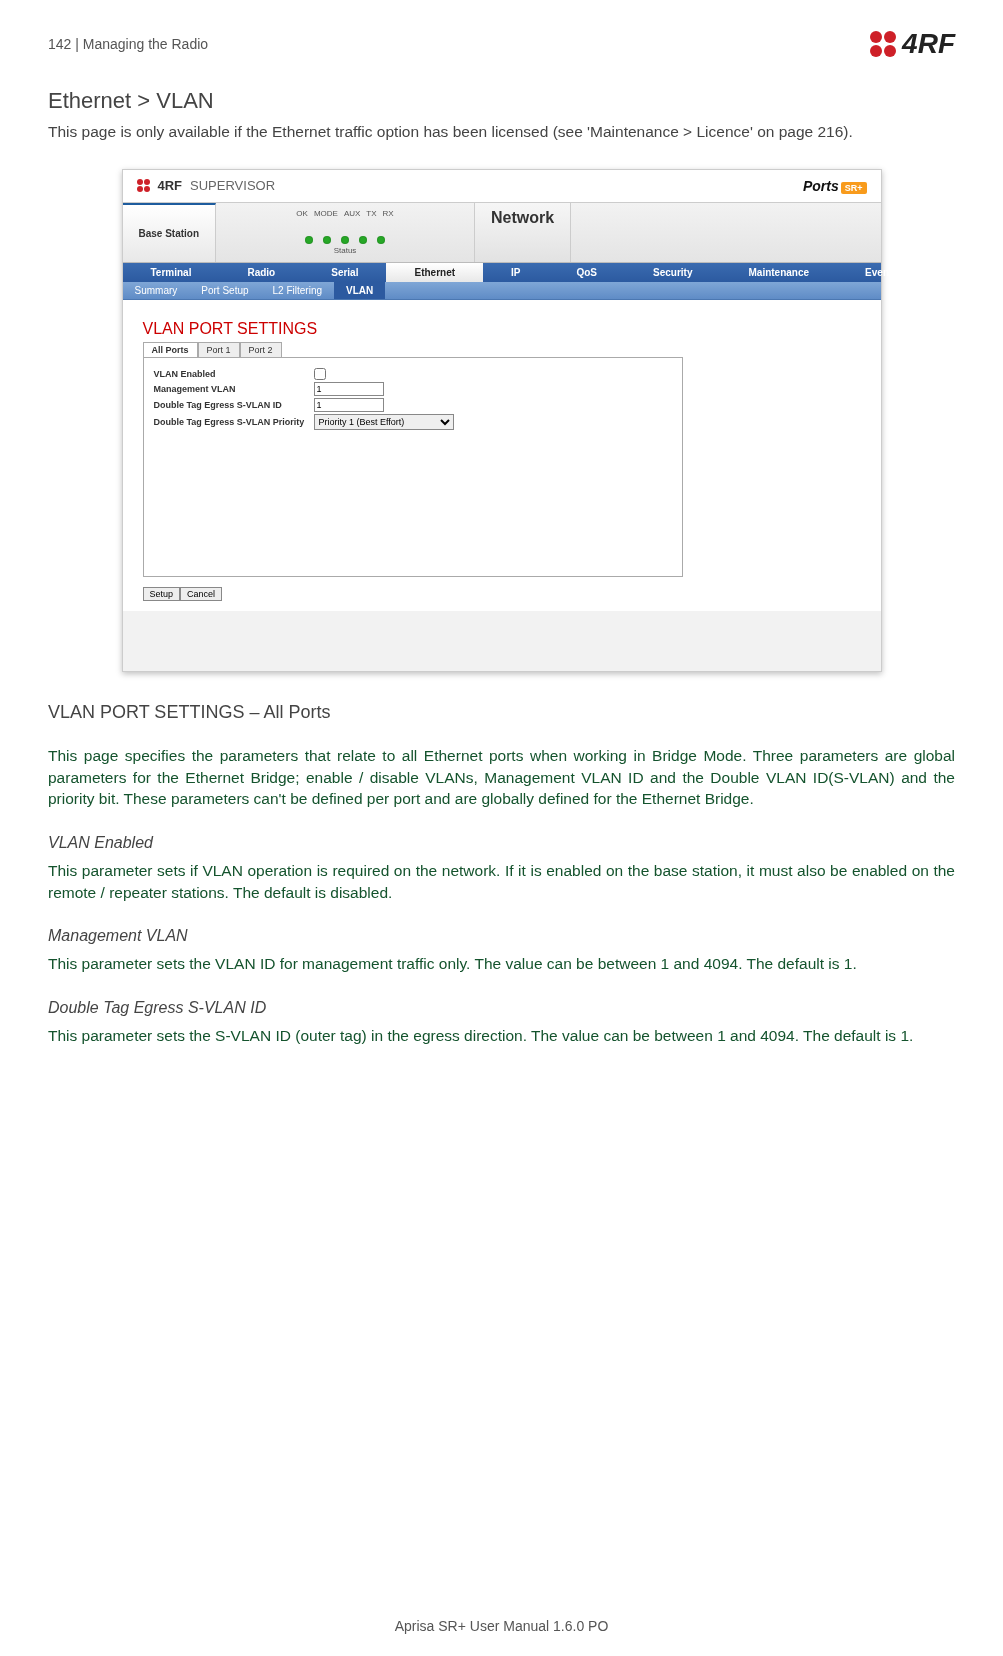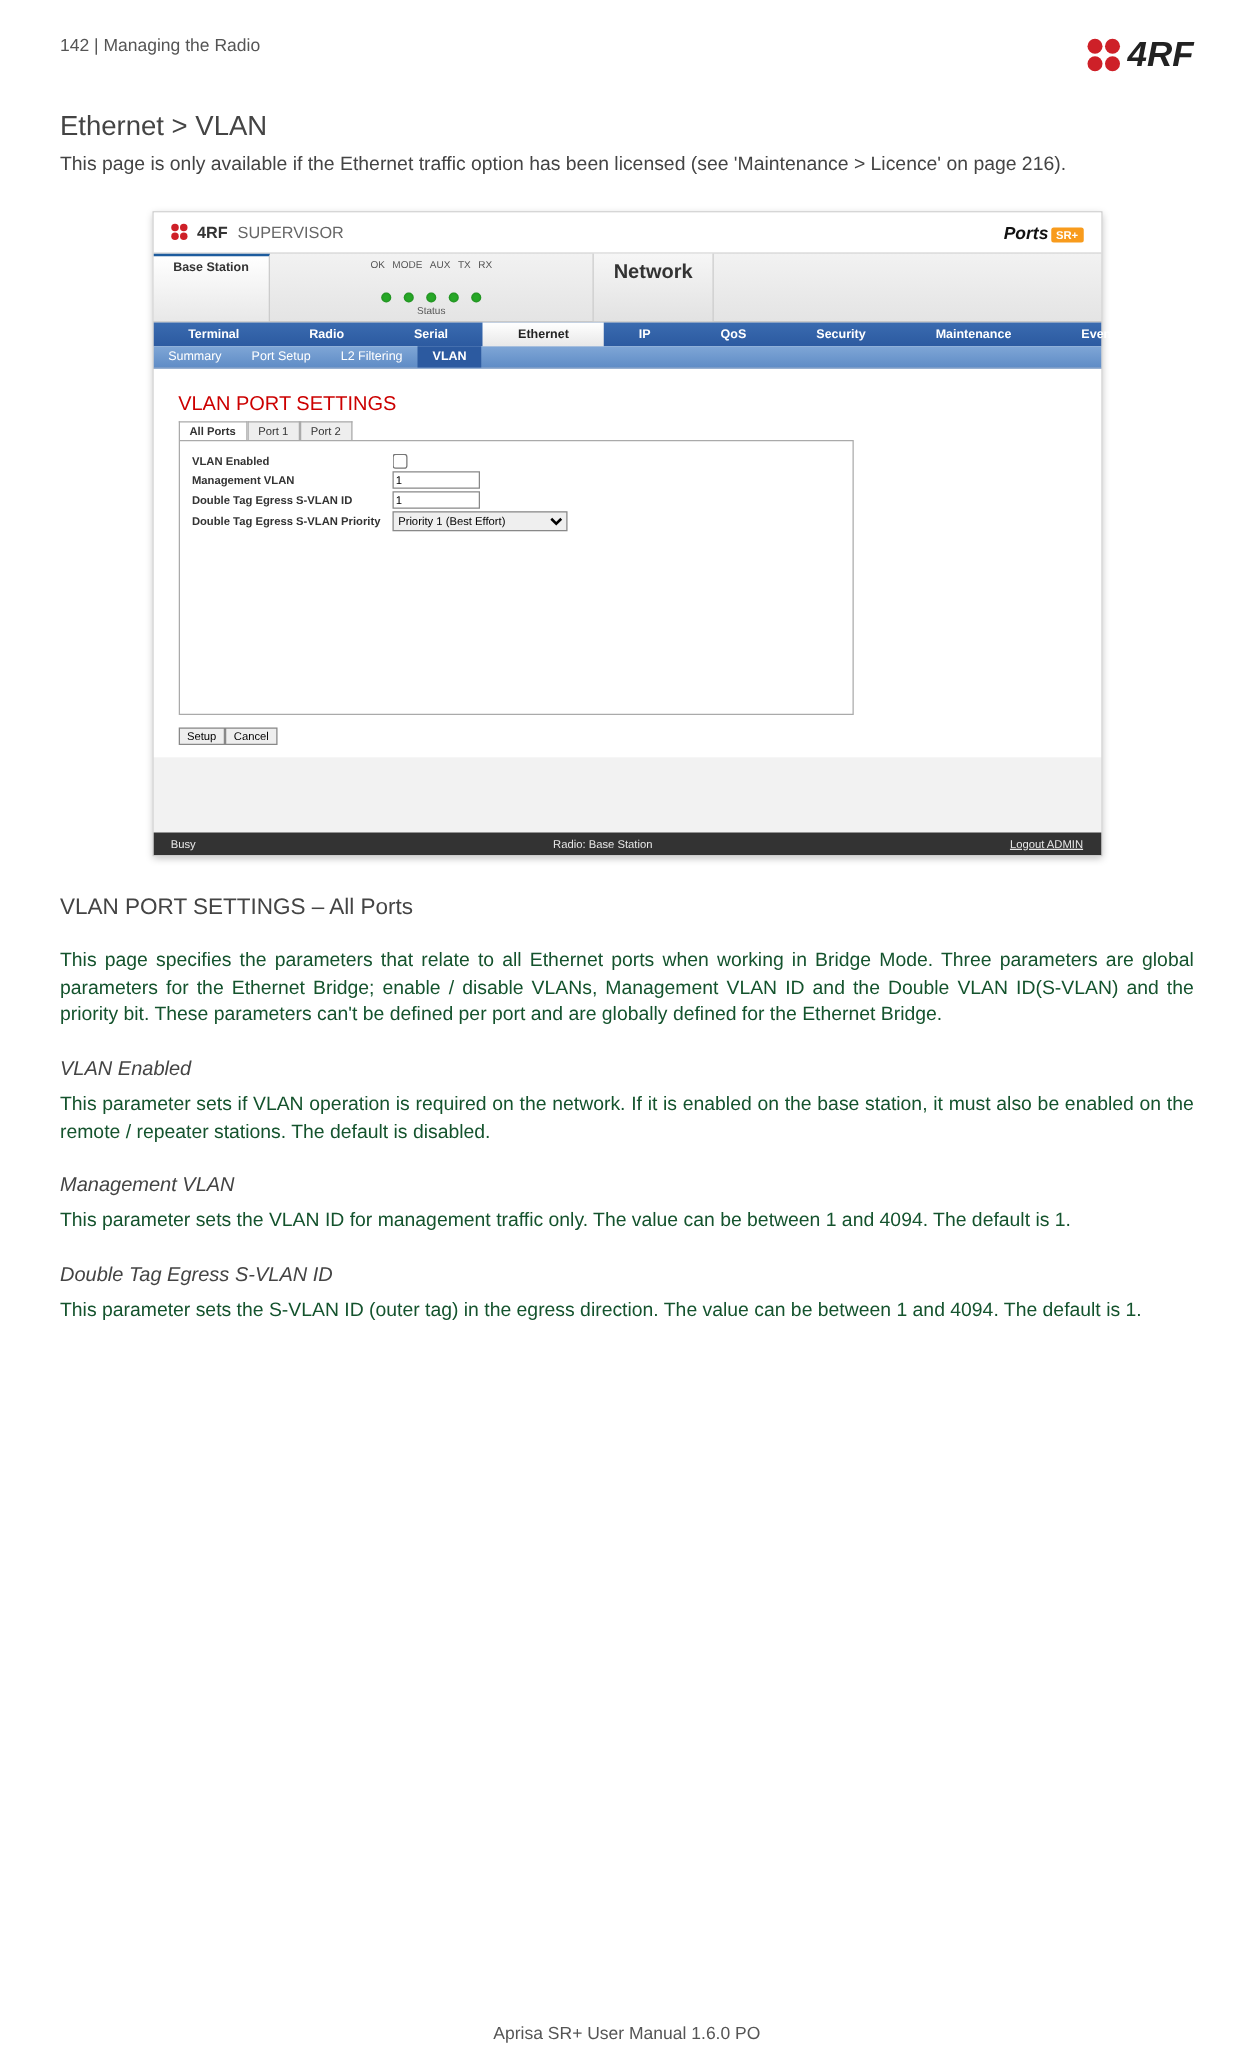--- a/index.html
+++ b/index.html
@@ -8,20 +8,21 @@
     color: #333;
     background: #fff;
     width: 1003px;
     min-height: 1656px;
     padding: 28px 48px 28px 48px;
     position: relative;
   }
   .top-bar {
     display: flex;
     justify-content: space-between;
+    align-items: center;
     margin-bottom: 28px;
   }
   .page-num-title { font-size: 14px; color: #555; }
   .logo4rf { display: flex; align-items: center; gap: 2px; }
   .logo4rf .dots { display: grid; grid-template-columns: repeat(2,1fr); grid-template-rows: repeat(2,1fr); gap: 2px; }
   .logo4rf .dot { width: 12px; height: 12px; border-radius: 50%; background:#ce2028; }
   .logo4rf .txt { font-weight: bold; font-size: 28px; color: #222; font-style: italic; margin-left: 4px; }
 
   h2.doc { font-size: 22px; color: #444; font-weight: 500; margin-bottom: 8px; }
   p.body { font-size: 15.5px; line-height: 1.35; color: #444; text-align: justify; }
@@ -41,21 +42,21 @@
   }
   .ss-header .brand { display:flex; align-items:center; gap:4px; }
   .ss-header .brand .dots2 { display:grid; grid-template-columns:repeat(2,1fr); grid-template-rows:repeat(2,1fr); gap:1px;}
   .ss-header .brand .d { width:6px; height:6px; border-radius:50%; background:#ce2028;}
   .ss-header .brand .sup { font-weight:bold; font-size:13px; color:#333; margin-left:4px;}
   .ss-header .brand .sup-sub { font-weight:300; color:#666; font-size:13px; margin-left:4px;}
   .ss-header .aprisa { font-style:italic; font-weight:bold; font-size:14px; color:#111;}
   .ss-header .aprisa .orange { background:#f89b1c; color:#fff; padding:1px 4px; font-size:9px; border-radius:2px; margin-left:2px; font-style:normal;}
 
   .ss-tabs1 { display:flex; background:linear-gradient(#f2f2f2,#e4e4e4); border-bottom:1px solid #bbb;}
-  .ss-tab1 { padding:4px 16px; font-size:10px; font-weight:bold; color:#333; border-right:1px solid #ccc;}
+  .ss-tab1 { padding:23px 16px; font-size:10px; font-weight:bold; color:#333; border-right:1px solid #ccc;}
   .ss-tab1.active { background:linear-gradient(#fff,#e8e8e8); border-top:2px solid #1d5c9e;}
   .ss-status { flex:1; display:flex; align-items:center; justify-content:center; gap:14px; padding:4px 0; }
   .ss-status .col { display:flex; flex-direction:column; align-items:center; gap:2px; font-size:8px; color:#555;}
   .leds { display:flex; gap:10px; }
   .led { width:8px; height:8px; border-radius:50%; background:#27a827; box-shadow:0 0 2px rgba(0,0,0,0.3) inset; }
   .led-labels { display:flex; gap:6px; font-size:8px; color:#555; margin-bottom:16px;}
   .net-tab { padding:6px 16px; font-size:16px; font-weight:bold; color:#333; background:linear-gradient(#f6f6f6,#e2e2e2); border-left:1px solid #ccc; border-right:1px solid #ccc;}
 
   .ss-nav1 { display:flex; background:linear-gradient(#3a6bb0,#2c5aa0); }
   .ss-nav1 span { color:#fff; font-size:10px; padding:4px 28px; font-weight:bold;}
@@ -202,25 +203,20 @@
           </select>
         </div>
       </div>
       <div class="ss-buttons">
         <button>Setup</button>
         <button>Cancel</button>
       </div>
     </div>
 
     <div class="ss-bottom-gap"></div>
-    <div class="ss-footer">
-      <span>Busy</span>
-      <span>Radio: Base Station</span>
-      <span class="right">Logout ADMIN</span>
-    </div>
 
   </div>
 </div>
 
 <h3 class="doc">VLAN PORT SETTINGS – All Ports</h3>
 <p class="block">This page specifies the parameters that relate to all Ethernet ports when working in Bridge Mode. Three parameters are global parameters for the Ethernet Bridge; enable / disable VLANs, Management VLAN ID and the Double VLAN ID(S-VLAN) and the priority bit. These parameters can't be defined per port and are globally defined for the Ethernet Bridge.</p>
 
 <em class="sub">VLAN Enabled</em>
 <p class="block">This parameter sets if VLAN operation is required on the network. If it is enabled on the base station, it must also be enabled on the remote / repeater stations. The default is disabled.</p>
 

